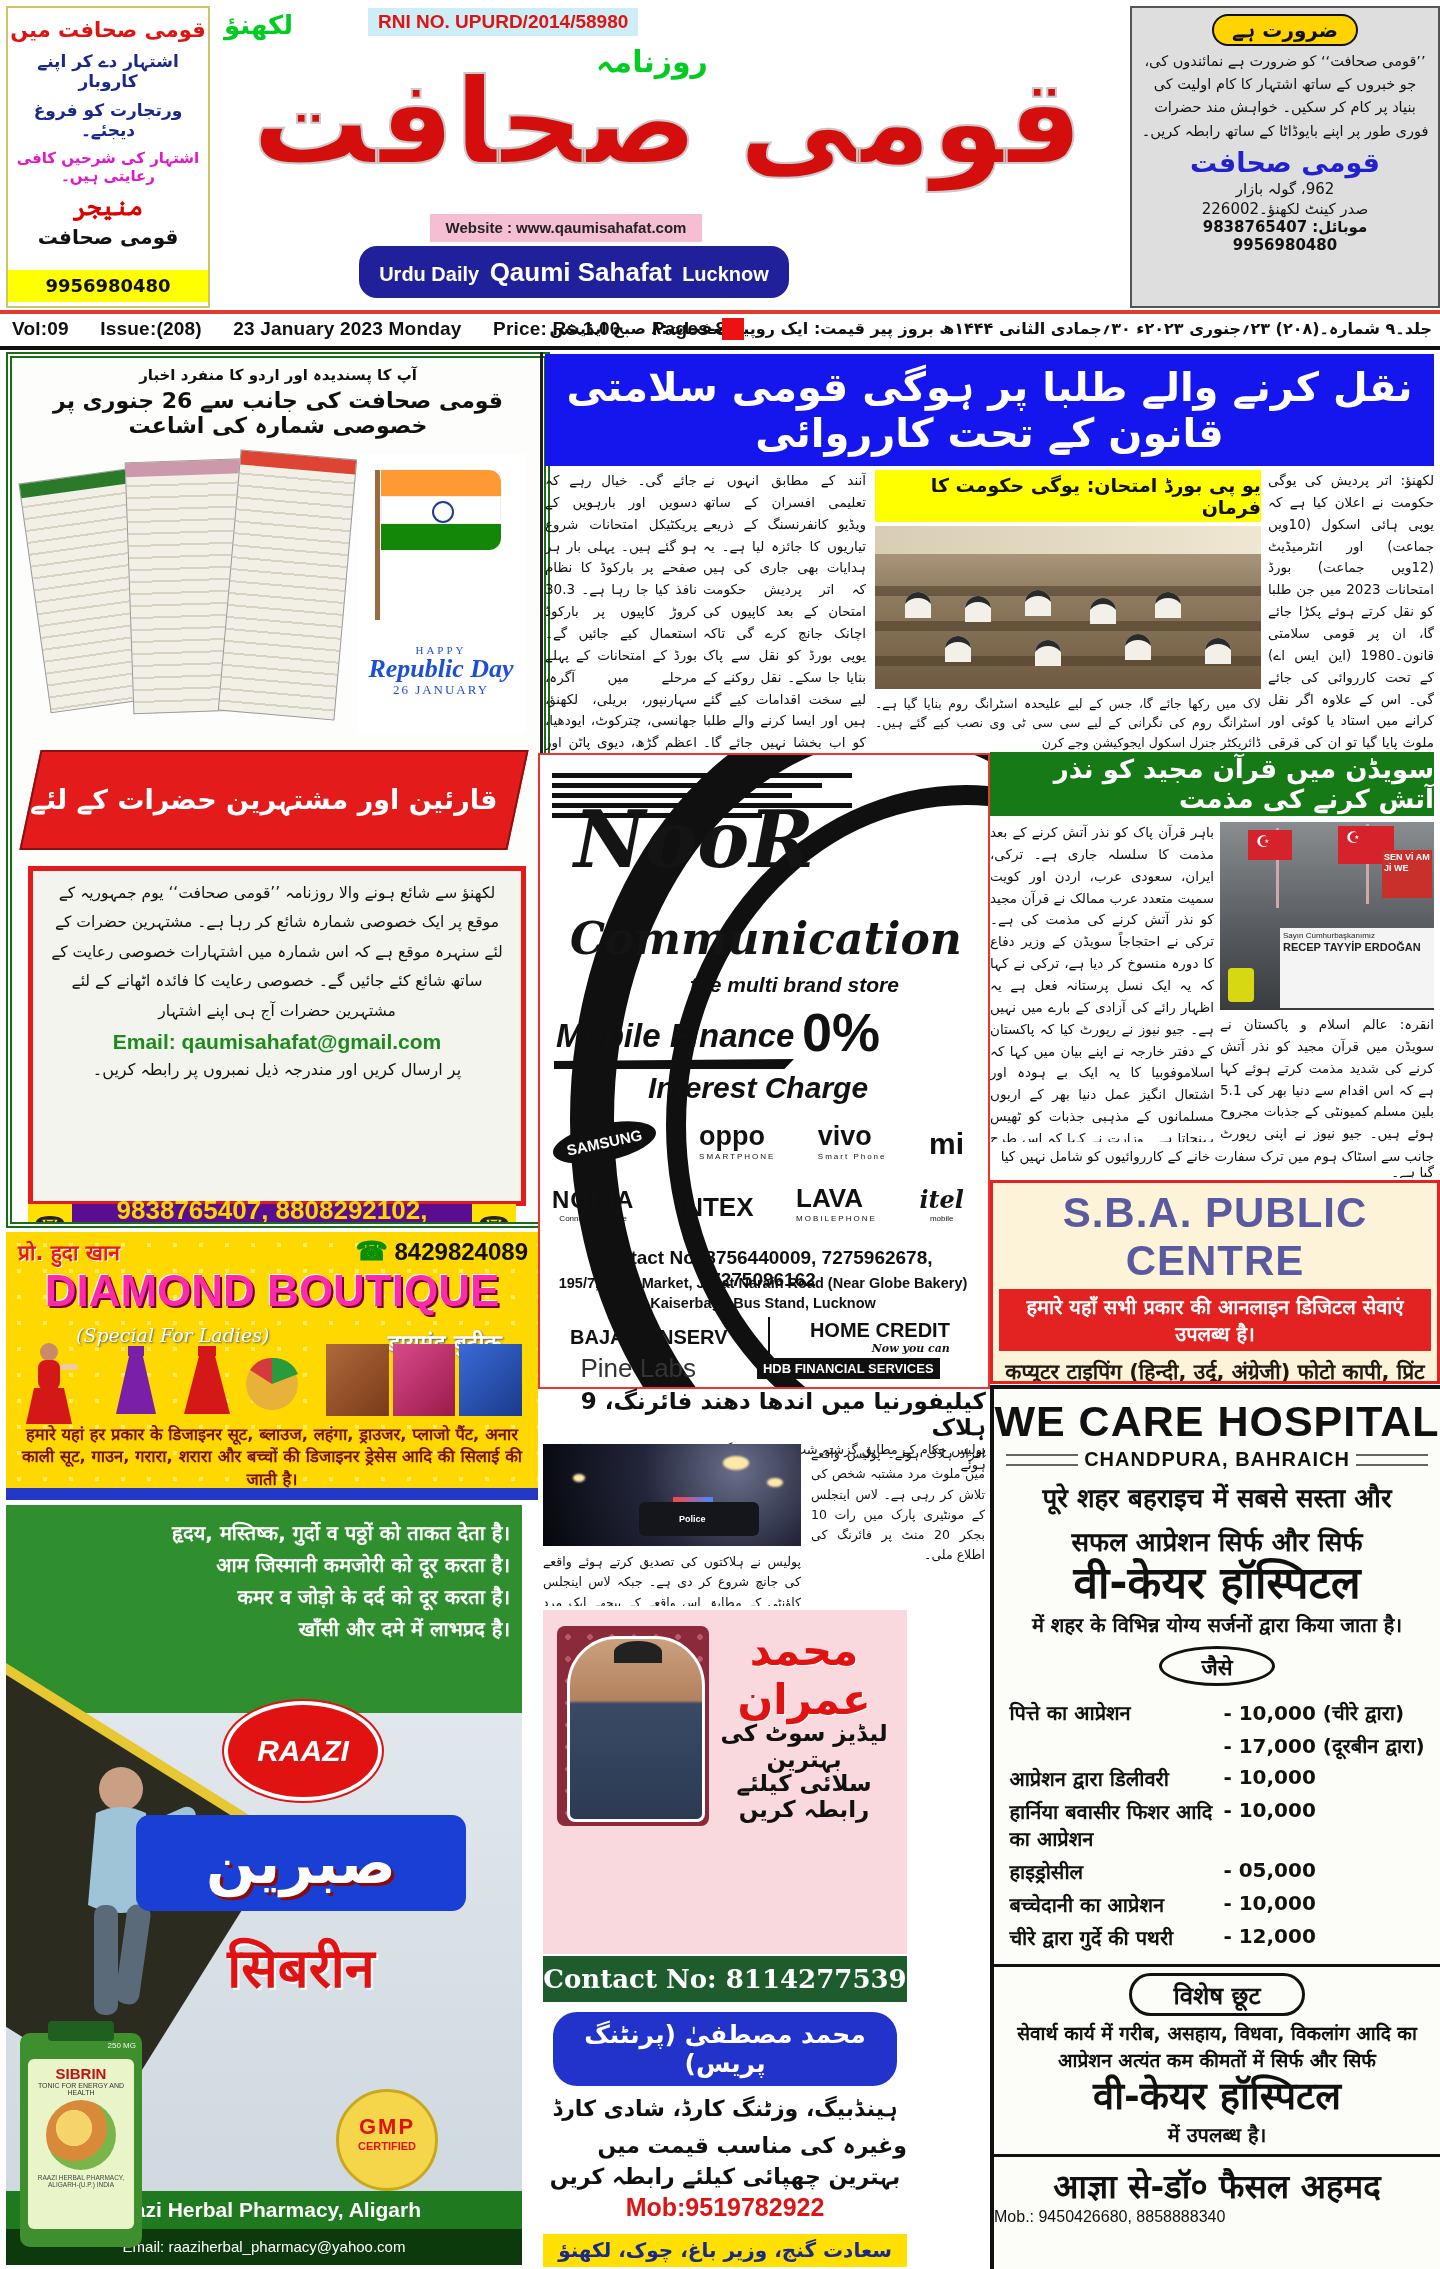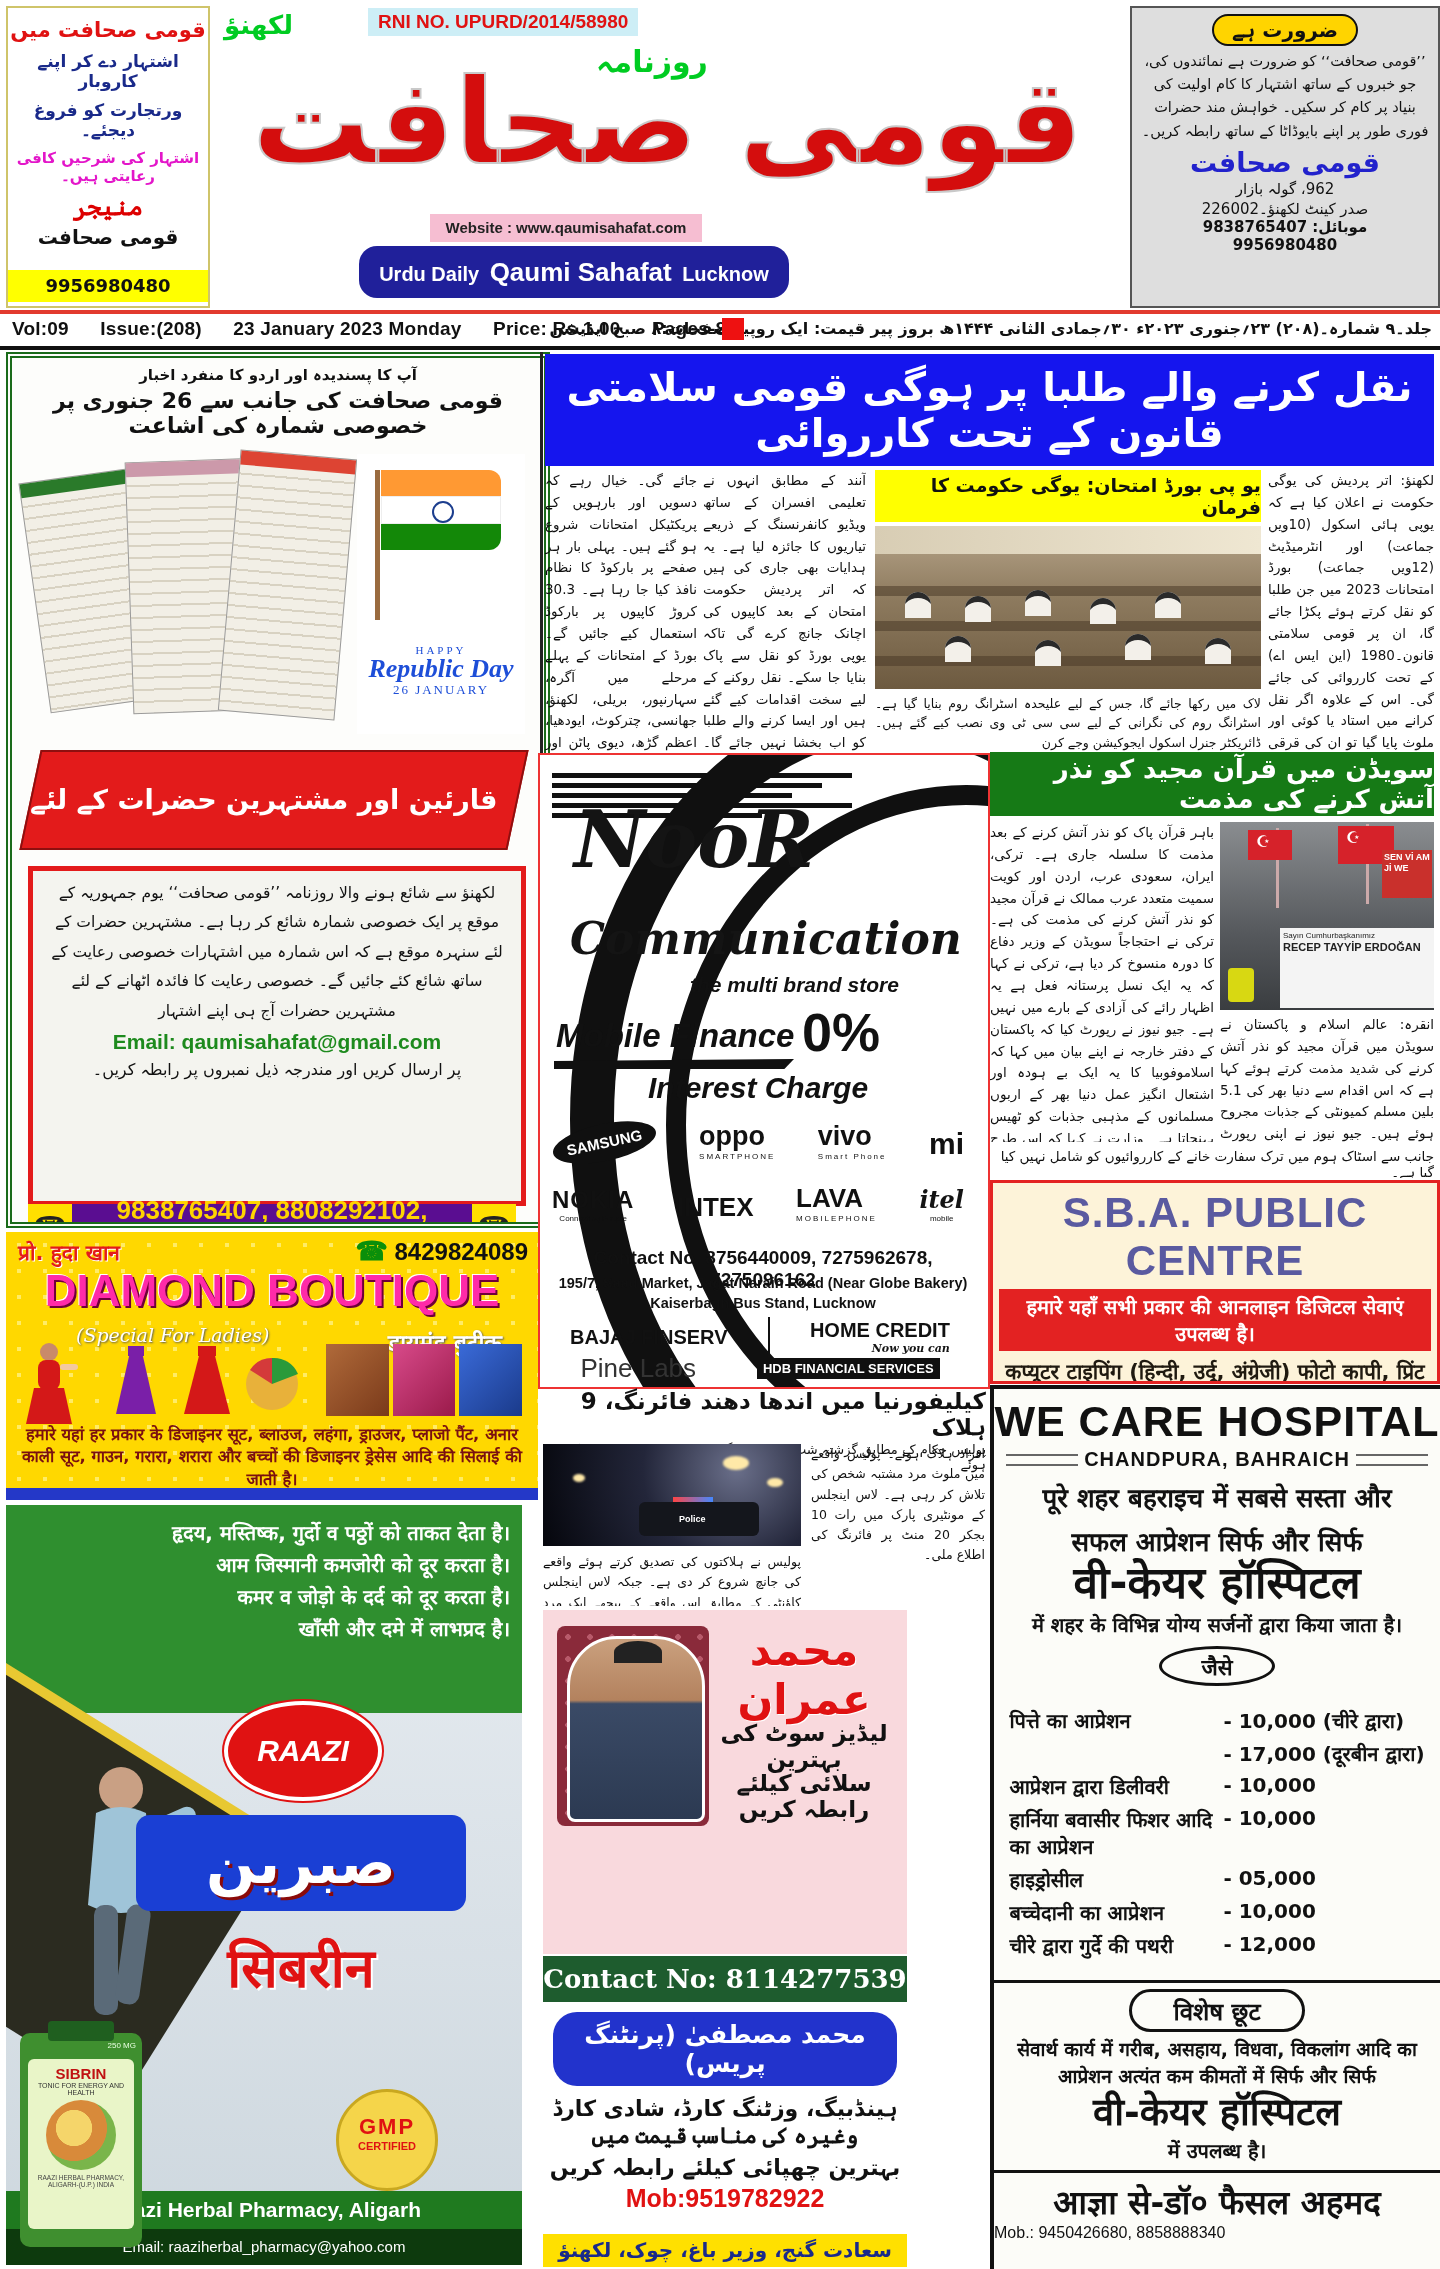--- a/index.html
+++ b/index.html
@@ -139,21 +139,21 @@
   #hosp{left:990px;top:1385px;width:446px;height:880px;border:4px solid #111;background:#fcfcf8;}
   #hosp .t{font-size:43px;font-weight:bold;text-align:center;margin-top:8px;letter-spacing:1px;}
   #hosp .sub{display:flex;align-items:center;gap:6px;margin:2px 12px;}
   #hosp .sub .ln{flex:1;height:8px;border-top:2px solid #666;border-bottom:2px solid #666;}
   #hosp .sub .tx{font-size:20px;font-weight:bold;letter-spacing:1px;}
   #hosp .h1{font-size:26px;font-weight:bold;text-align:center;margin-top:8px;}
   #hosp .big{font-size:44px;font-weight:bold;text-align:center;line-height:1.1;}
   #hosp .h2{font-size:20px;font-weight:bold;text-align:center;margin-top:4px;}
   #hosp .oval{margin:8px auto 2px;width:110px;border:3px solid #111;border-radius:50%;font-size:22px;
               font-weight:bold;text-align:center;padding:2px 0;}
-  #hosp table{width:94%;margin:18px auto;border-collapse:collapse;}
+  #hosp table{width:94%;margin:10px auto;border-collapse:collapse;}
   #hosp td{font-size:20px;font-weight:bold;padding:3px 2px;vertical-align:top;}
   #hosp td.p{white-space:nowrap;text-align:left;}
   #hosp .rule{border-top:3px solid #111;margin:6px 0;}
   #hosp .disc{margin:6px auto 2px;width:170px;border:3px solid #111;border-radius:22px;font-size:24px;
               font-weight:bold;text-align:center;padding:2px 0;}
   #hosp .dt{font-size:19px;font-weight:bold;text-align:center;padding:2px 10px;line-height:1.4;}
   #hosp .doc{font-size:33px;font-weight:bold;text-align:center;margin-top:4px;}
   #hosp .mob{font-size:16px;font-weight:normal;text-align:left;}
   
   #diamond{left:6px;top:1232px;width:532px;height:268px;
@@ -226,21 +226,21 @@
   #imran .t{position:absolute;right:10px;top:16px;width:186px;text-align:center;color:#e01212;
             font-size:42px;font-weight:bold;text-shadow:1px 1px 0 #fff;}
   #imran .l1{position:absolute;right:10px;top:110px;width:186px;text-align:center;font-size:23px;font-weight:bold;}
   #imran .l2{position:absolute;right:10px;top:160px;width:186px;text-align:center;font-size:23px;font-weight:bold;}
   #contact-strip{left:543px;top:1956px;width:364px;height:46px;background:#1e5c2e;color:#fff;
                  font-size:26px;font-weight:bold;text-align:center;line-height:46px;font-family:"DejaVu Serif",serif;}
   #mustafa{left:543px;top:2006px;width:364px;height:224px;background:#fff;}
   #mustafa .bs{margin:6px 10px 0;background:#2233cc;border-radius:24px;color:#fff;font-size:25px;
                font-weight:bold;text-align:center;padding:8px 0;}
   #mustafa .b1{font-size:22px;font-weight:bold;text-align:center;margin-top:10px;}
-  #mustafa .b2{font-size:22px;font-weight:bold;text-align:center;margin-top:2px;font-family:Liberation Serif, serif;}
+  #mustafa .b2{font-size:22px;font-weight:bold;text-align:right;margin-top:12px;}
   #mustafa .b3{font-size:22px;font-weight:bold;text-align:center;margin-top:6px;}
   #mustafa .mob{color:#e01212;font-size:25px;font-weight:bold;text-align:center;margin-top:4px;}
   #ystrip{left:543px;top:2234px;width:364px;height:33px;background:#ffe000;color:#1a2a8a;
           font-size:20px;font-weight:bold;text-align:center;line-height:33px;}
 </style>
 </head>
 <body>
 
 <div id="page">
 

